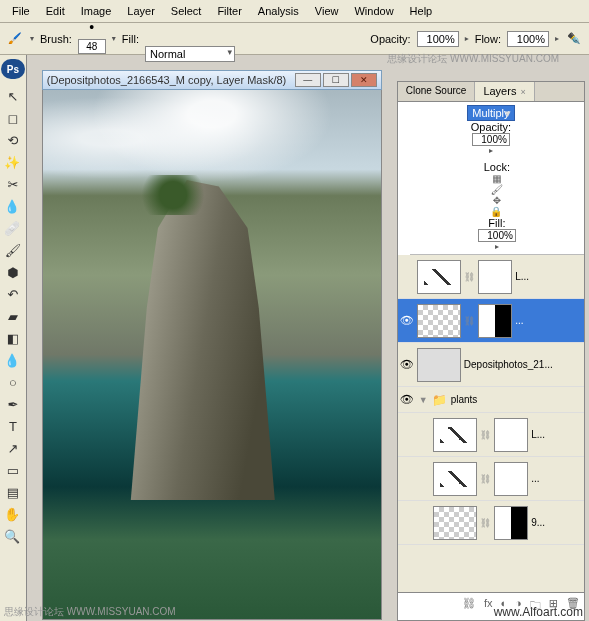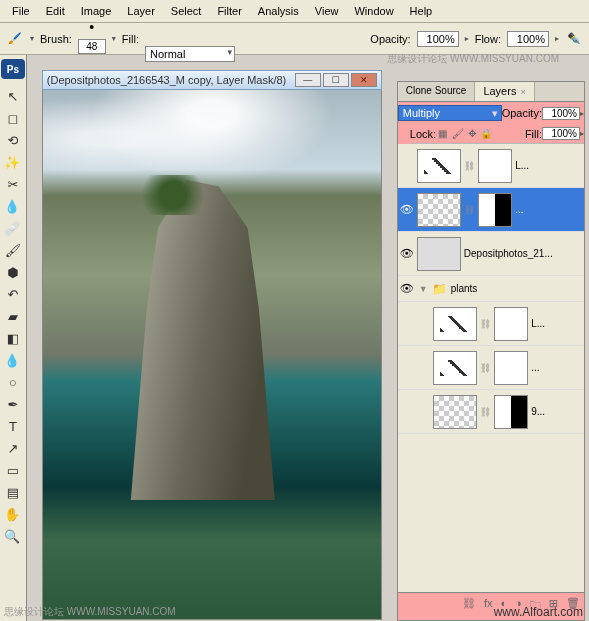--- a/index.html
+++ b/index.html
@@ -14,40 +14,40 @@
 .dropdown { border: 1px solid #888; background: white; padding: 1px 14px 1px 4px; min-width: 90px; position: relative; margin-top: 30px; }
 .dropdown::after { content: "▾"; position: absolute; right: 2px; top: 0; font-size: 9px; color: #555; }
 .pct-input { border: 1px solid #888; background: white; padding: 1px 3px; width: 42px; text-align: right; }
 .arrow { font-size: 8px; color: #555; }
 
 .workspace { position: relative; height: 570px; display: flex; }
 .watermark-top { position: absolute; top: -3px; right: 30px; font-size: 10px; color: #999; z-index: 100; }
 
 .tools-col { width: 28px; background: #ece9d8; border-right: 1px solid #888; display: flex; flex-direction: column; padding-top: 2px; }
 .tool { width: 24px; height: 22px; margin: 0 auto; display: flex; align-items: center; justify-content: center; font-size: 13px; color: #333; cursor: pointer; }
-.ps-badge { width: 24px; height: 20px; background: #1c4b8c; color: white; font-weight: bold; font-size: 10px; display: flex; align-items: center; justify-content: center; margin: 2px auto 6px; border-radius: 4px; }
+.ps-badge { width: 24px; height: 20px; background: #1c4b8c; color: white; font-weight: bold; font-size: 10px; display: flex; align-items: center; justify-content: center; margin: 2px auto 6px; border-radius: 10px; }
 
 .doc-window { flex: 1; margin: 15px; position: relative; }
 .doc-titlebar { height: 20px; background: linear-gradient(#e9f2fc, #c1d7ef); border: 1px solid #7b9ebd; display: flex; align-items: center; padding: 0 4px; font-size: 11px; color: #333; }
 .win-btns { margin-left: auto; display: flex; gap: 2px; }
 .win-btn { width: 26px; height: 14px; border: 1px solid #888; background: #e8e8e8; display: flex; align-items: center; justify-content: center; font-size: 9px; cursor: pointer; }
 .win-close { background: #d5816a; color: #5a1a0a; }
 
 .canvas { border: 1px solid #888; border-top: none; width: 340px; height: 530px; background: linear-gradient(to bottom, #a8b8c0 0%, #c8d8e0 15%, #6a7a5a 20%, #8a9a7a 35%, #707868 50%, #2a7878 55%, #1a5858 65%, #0a3838 75%, #3a6848 85%, #2a5838 100%); position: relative; overflow: hidden; }
 .clouds { position: absolute; top: 0; left: 0; right: 0; height: 120px; background: radial-gradient(ellipse at 50% 20%, rgba(255,255,255,0.9) 10%, transparent 50%), radial-gradient(ellipse at 20% 40%, rgba(255,255,255,0.7) 8%, transparent 40%); }
 .rock { position: absolute; left: 80px; top: 90px; width: 160px; height: 320px; background: linear-gradient(100deg, #9a9888 20%, #6a6858 50%, #4a4838 80%); clip-path: polygon(40% 0, 60% 2%, 78% 15%, 85% 40%, 90% 70%, 95% 100%, 5% 100%, 10% 70%, 15% 40%, 22% 15%); }
 .greenery { position: absolute; left: 90px; top: 85px; width: 80px; height: 40px; background: radial-gradient(circle, #3a5a2a 30%, transparent 70%); }
 
-.right-panel { width: 197px; background: #fca5a5; border: 1px solid #888; margin: 26px 4px 4px 0; display: flex; flex-direction: column; }
+.right-panel { width: 197px; background: #ffffff; border: 1px solid #888; margin: 26px 4px 4px 0; display: flex; flex-direction: column; }
 .panel-tabs { display: flex; background: #d8d4c8; border-bottom: 1px solid #888; height: 20px; }
 .ptab { padding: 3px 8px; border-right: 1px solid #aaa; font-size: 10px; cursor: pointer; }
 .ptab.active { background: #ece9d8; }
 .ptab .x { margin-left: 4px; color: #888; font-size: 9px; }
 
-.panel-row { display: flex; align-items: center; padding: 3px 0; gap: 0; font-size: 10px; }
+.panel-row { display: flex; align-items: center; padding: 3px 0; gap: 0; font-size: 10px; flex-direction: column; }
 .blend-sel { background: #3a7ad8; color: white; border: 1px solid #2a5aa8; padding: 1px 4px; flex: 1; position: relative; }
 .blend-sel::after { content: "▾"; position: absolute; right: 3px; color: #ddd; }
 .pct-small { border: 1px solid #888; background: white; padding: 0 2px; width: 38px; text-align: right; font-size: 10px; }
 .lock-row { border-bottom: 1px solid #bbb; margin-left: 12px; }
 .lock-icon { font-size: 10px; color: #666; padding: 0 2px; }
 
 .layers-list { flex: 1; overflow-y: auto; background: #ece9d8; }
 .layer { display: flex; align-items: center; padding: 4px 2px; min-height: 44px; border-bottom: 1px solid #ddd; gap: 3px; }
 .layer.selected { background: #3a7ad8; color: white; }
 .eye { width: 14px; font-size: 11px; text-align: center; }

